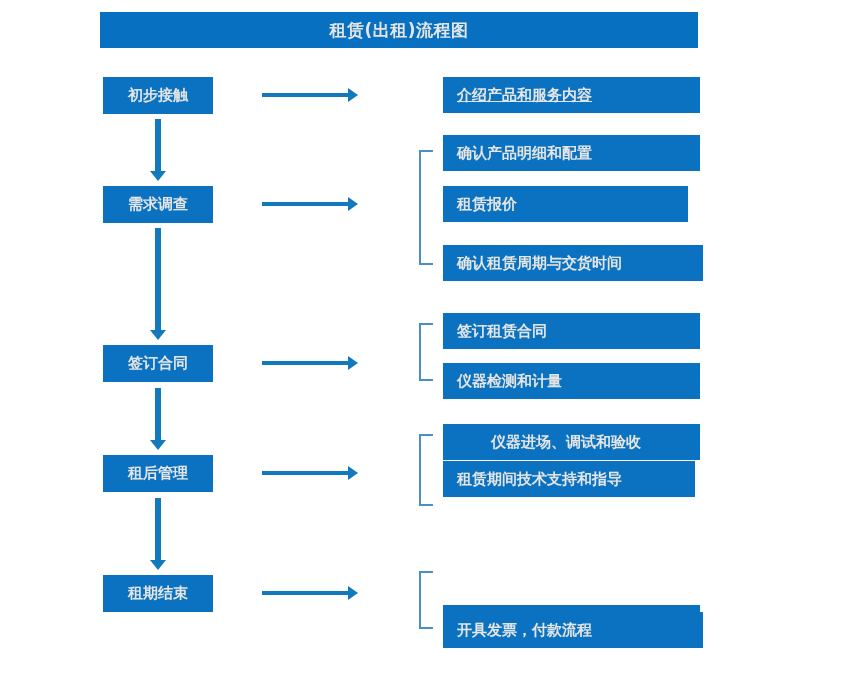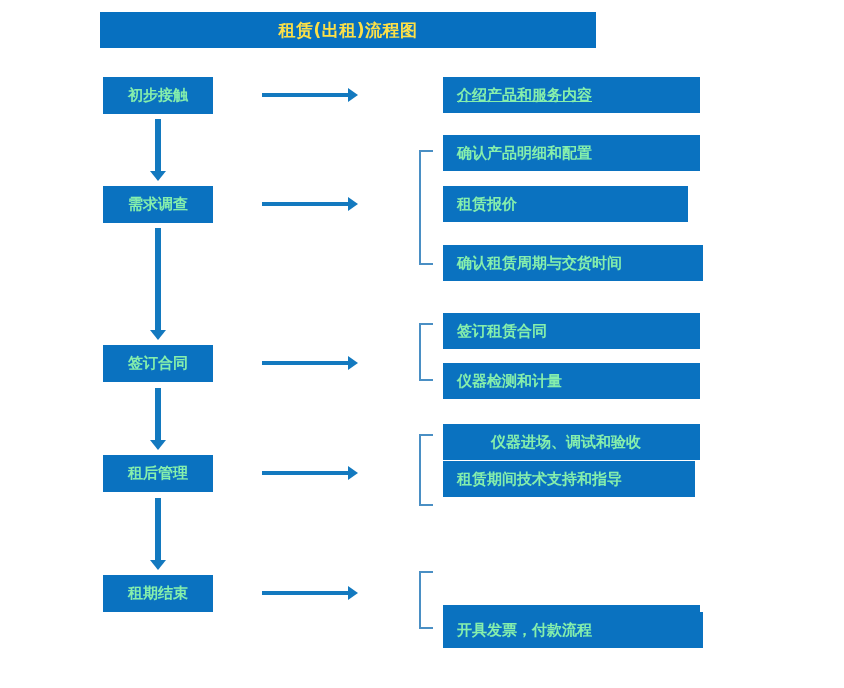--- a/index.html
+++ b/index.html
@@ -21,37 +21,37 @@
     top: 0;
     width: 844px;
     height: 688px;
   }
 
   
   .title-bar {
     position: absolute;
     left: 100px;
     top: 12px;
-    width: 496px;
+    width: 598px;
     height: 36px;
     background: #0770c0;
-    color: #fde047;
+    color: #e5e5e5;
     font-size: 17px;
     font-weight: bold;
     display: flex;
     align-items: center;
     justify-content: center;
     letter-spacing: 0.5px;
   }
 
   
   .box {
     position: absolute;
     background: #0a72c0;
-    color: #86efac;
+    color: #e5e5e5;
     font-weight: bold;
     display: flex;
     align-items: center;
     box-sizing: border-box;
   }
 
   .box.stage {
     left: 103px;
     width: 110px;
     height: 37px;

